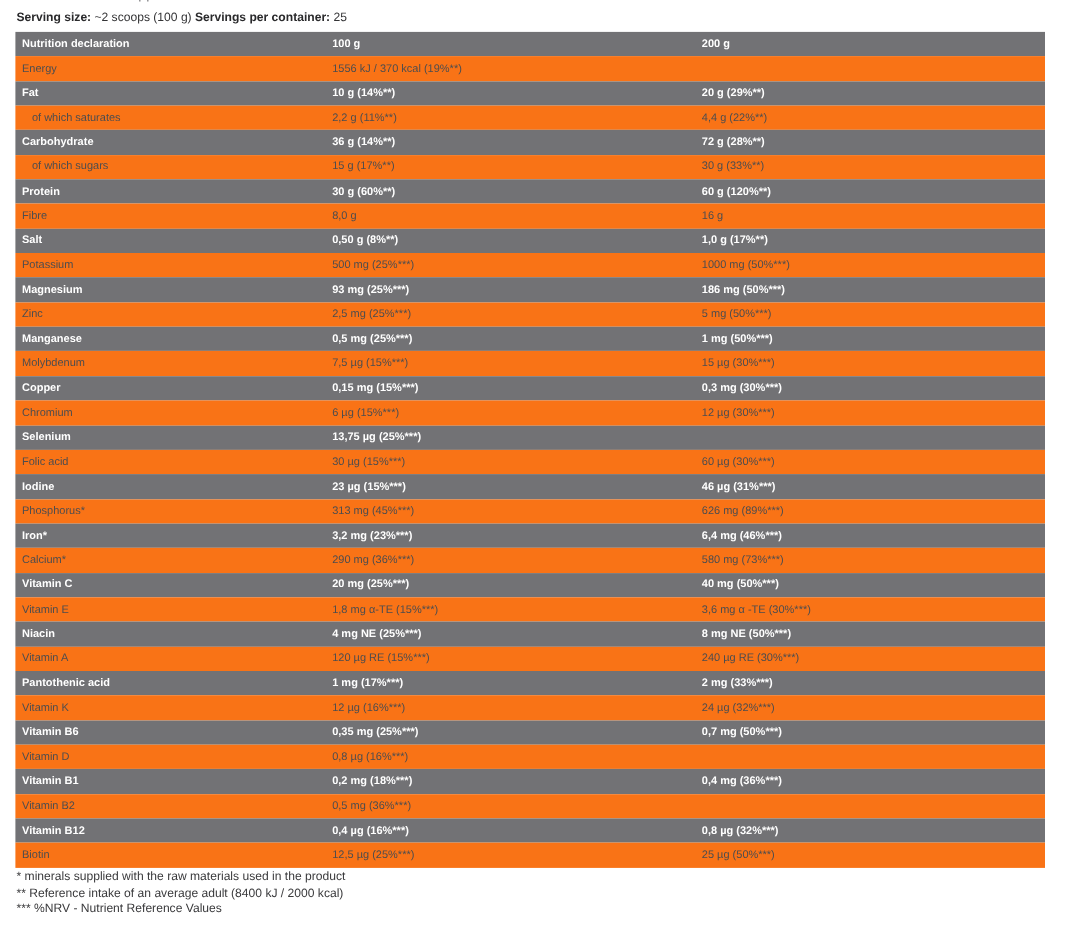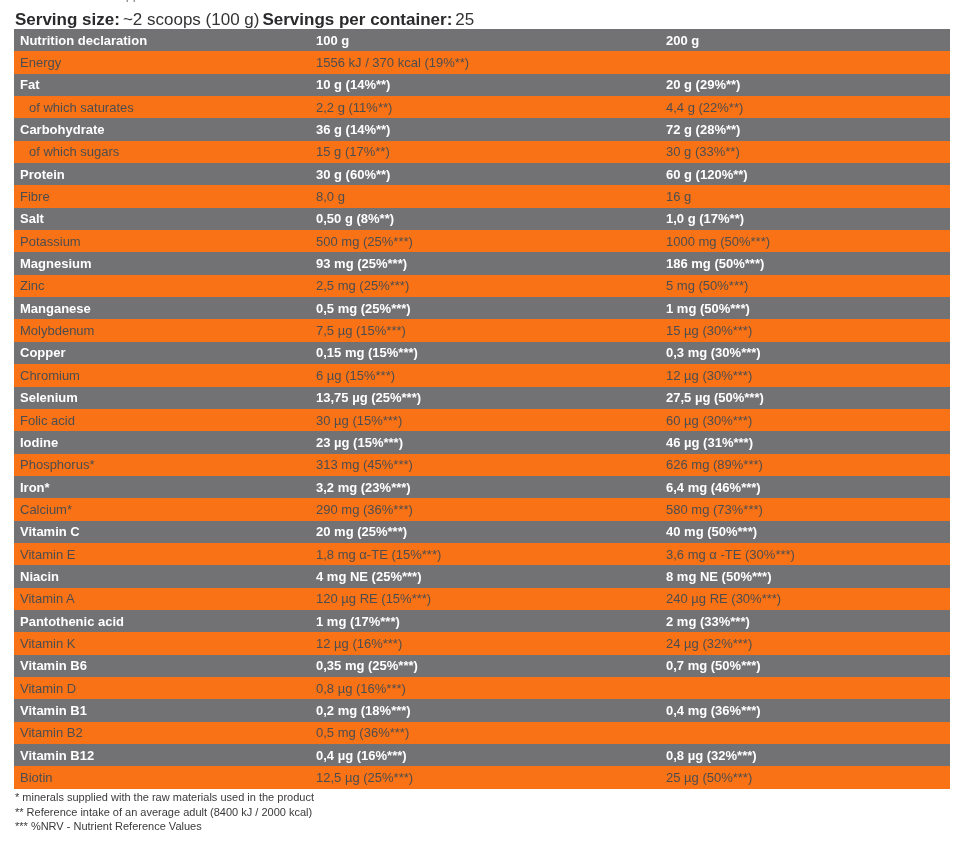--- a/index.html
+++ b/index.html
@@ -11,38 +11,37 @@
     overflow: hidden;
     color: #3b3b3d;
   }
   
   .artifact {
     position: absolute; left: 126px; top: -10px;
     font-size: 11px; color: #6a6a6e; letter-spacing: 1px;
   }
   .serving-line {
     position: absolute; left: 15px; top: 10px;
-    font-size: 17px; color: #333335;
+    font-size: 11px; color: #333335;
     white-space: nowrap;
   }
   .serving-line .b { font-weight: 700; color: #2a2a2c; }
   .serving-line span { margin-right: 3px; }
 
   .table {
     position: absolute; left: 14px; top: 29px;
     width: 936px;
   }
   .row {
     display: grid;
     grid-template-columns: 288px 336px 1fr;
     height: 22.35px;
     align-items: center;
-    font-size: 13px;
+    font-size: 10px;
     line-height: 11px;
-    gap: 14px;
   }
   .row.dark {
     background: #727275;
     color: #ffffff;
     font-weight: 700;
   }
   .row.light {
     background: #f97316;
     color: #4d4d4f;
     font-weight: 400;
@@ -144,21 +143,20 @@
         <div class="c3">0,3 mg (30%***)</div>
       </div>
       <div class="row light">
         <div class="c1">Chromium</div>
         <div class="c2">6 µg (15%***)</div>
         <div class="c3">12 µg (30%***)</div>
       </div>
       <div class="row dark">
         <div class="c1">Selenium</div>
         <div class="c2">13,75 µg (25%***)</div>
-        <div class="c3">27,5 µg (50%***)</div>
       </div>
       <div class="row light">
         <div class="c1">Folic acid</div>
         <div class="c2">30 µg (15%***)</div>
         <div class="c3">60 µg (30%***)</div>
       </div>
       <div class="row dark">
         <div class="c1">Iodine</div>
         <div class="c2">23 µg (15%***)</div>
         <div class="c3">46 µg (31%***)</div>

